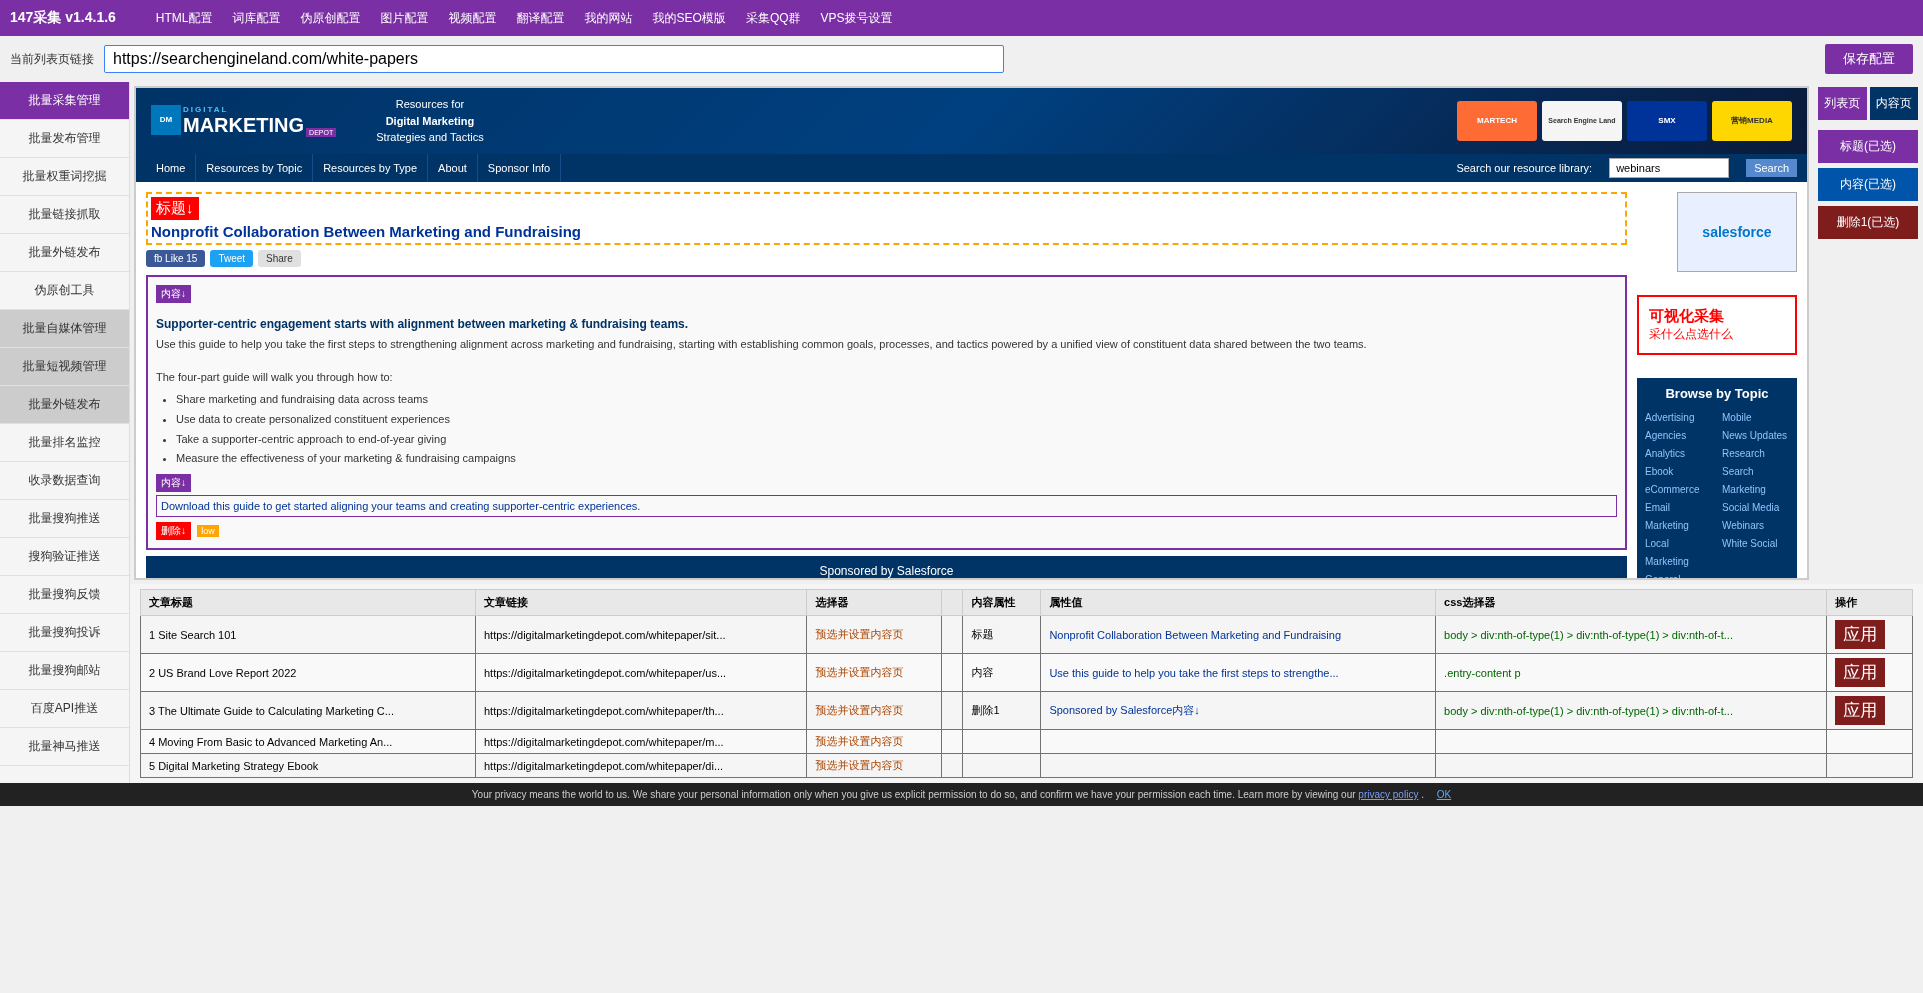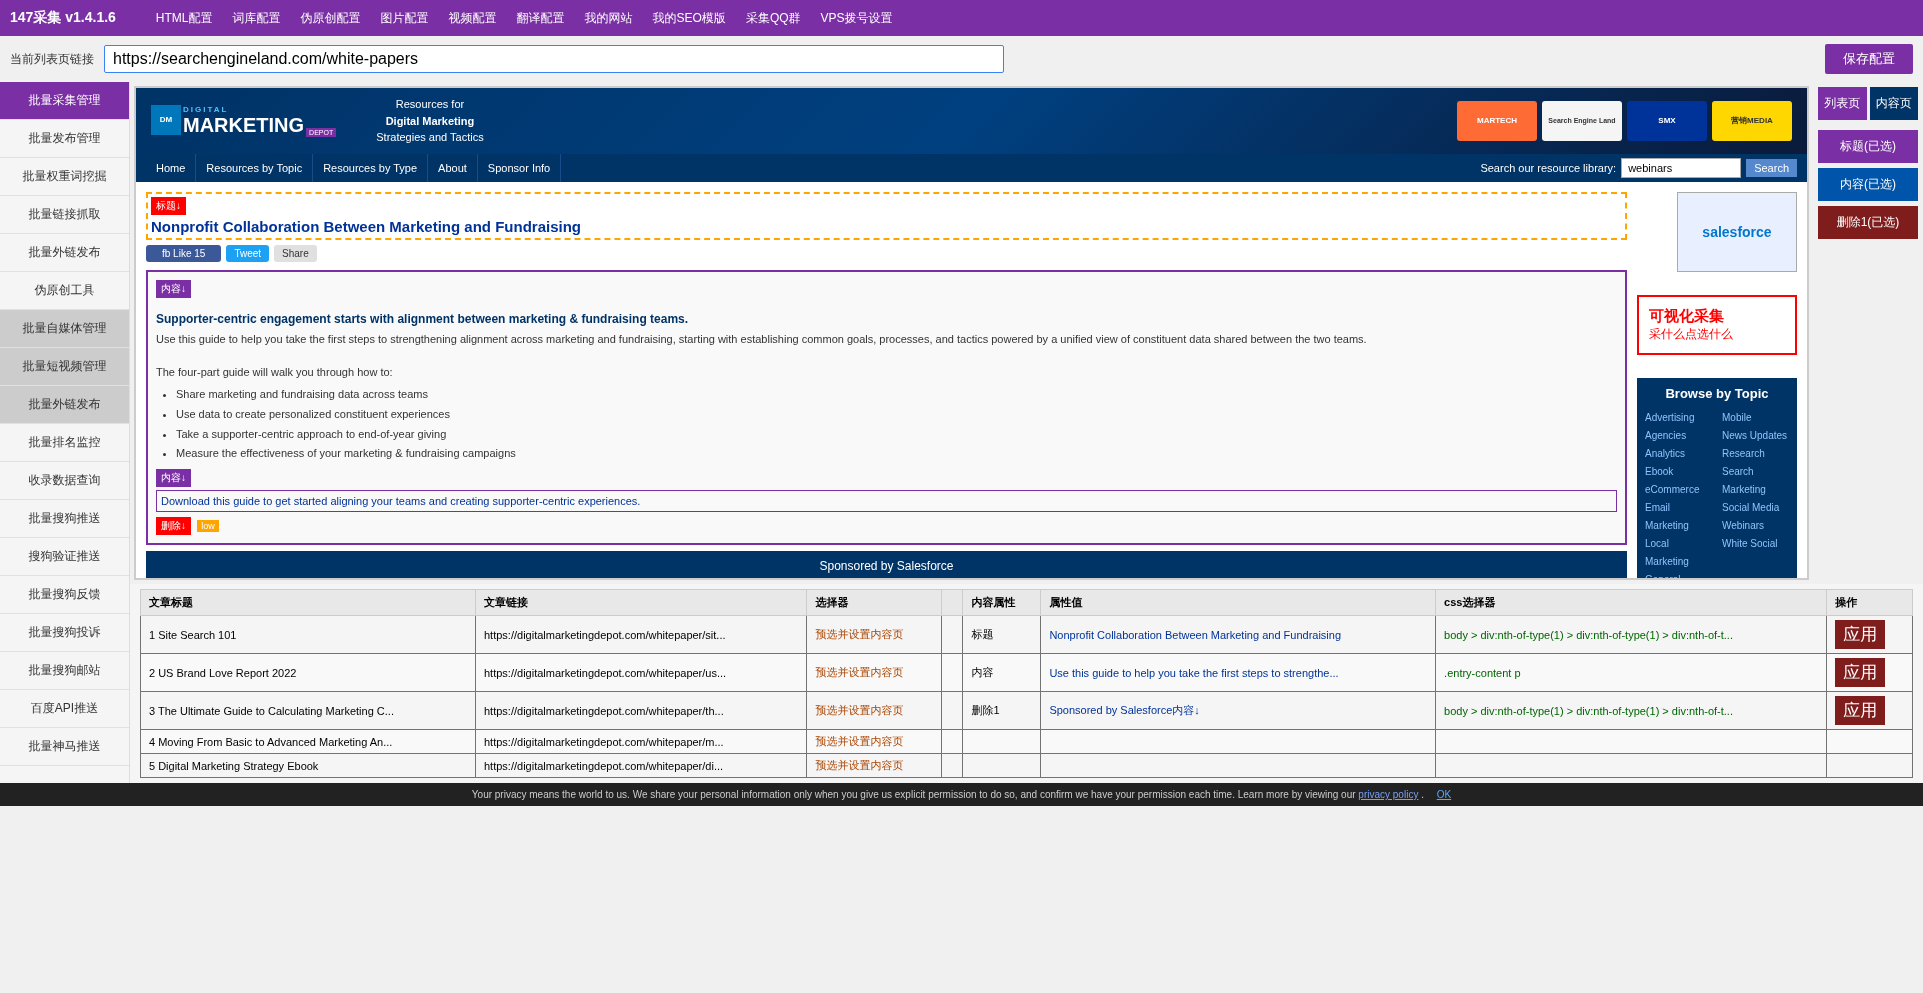--- a/index.html
+++ b/index.html
@@ -111,21 +111,21 @@
       color: white;
       font-size: 11px;
       padding: 8px 10px;
       cursor: pointer;
       border-right: 1px solid #1a4a8a;
     }
     .site-search-area {
       margin-left: auto;
       display: flex;
       align-items: center;
-      gap: 5px;
+      gap: 17px;
     }
     .site-search-label { color: white; font-size: 11px; }
     .site-search-input {
       border: 1px solid #aaa;
       padding: 3px 6px;
       font-size: 11px;
       width: 120px;
     }
     .site-search-btn {
       background: #5588cc;
@@ -139,21 +139,21 @@
     
     .article-area {
       display: flex;
       padding: 10px;
       gap: 10px;
     }
     .article-main {
       flex: 1;
     }
     .social-buttons { display: flex; gap: 5px; margin-bottom: 8px; }
-    .fb-btn { background: #3b5998; color: white; font-size: 10px; padding: 3px 16px; border-radius: 3px; }
+    .fb-btn { background: #3b5998; color: white; font-size: 10px; padding: 3px 8px; border-radius: 3px; }
     .tw-btn { background: #1da1f2; color: white; font-size: 10px; padding: 3px 8px; border-radius: 3px; }
     .share-btn { background: #e0e0e0; color: #333; font-size: 10px; padding: 3px 8px; border-radius: 3px; }
 
     .sponsored-bar {
       background: #003366;
       color: white;
       text-align: center;
       padding: 8px;
       font-size: 12px;
       margin: 5px 0;
@@ -256,21 +256,21 @@
       font-size: 10px;
       padding: 6px 15px;
       text-align: center;
     }
     .privacy-bar a { color: #7b9ff5; }
 
     
     .title-annotation {
       background: red;
       color: white;
-      font-size: 10px;
+      font-size: 15px;
       padding: 2px 5px;
       display: inline-block;
     }
     .content-annotation {
       background: #7b2fa5;
       color: white;
       font-size: 10px;
       padding: 2px 5px;
       display: inline-block;
     }

